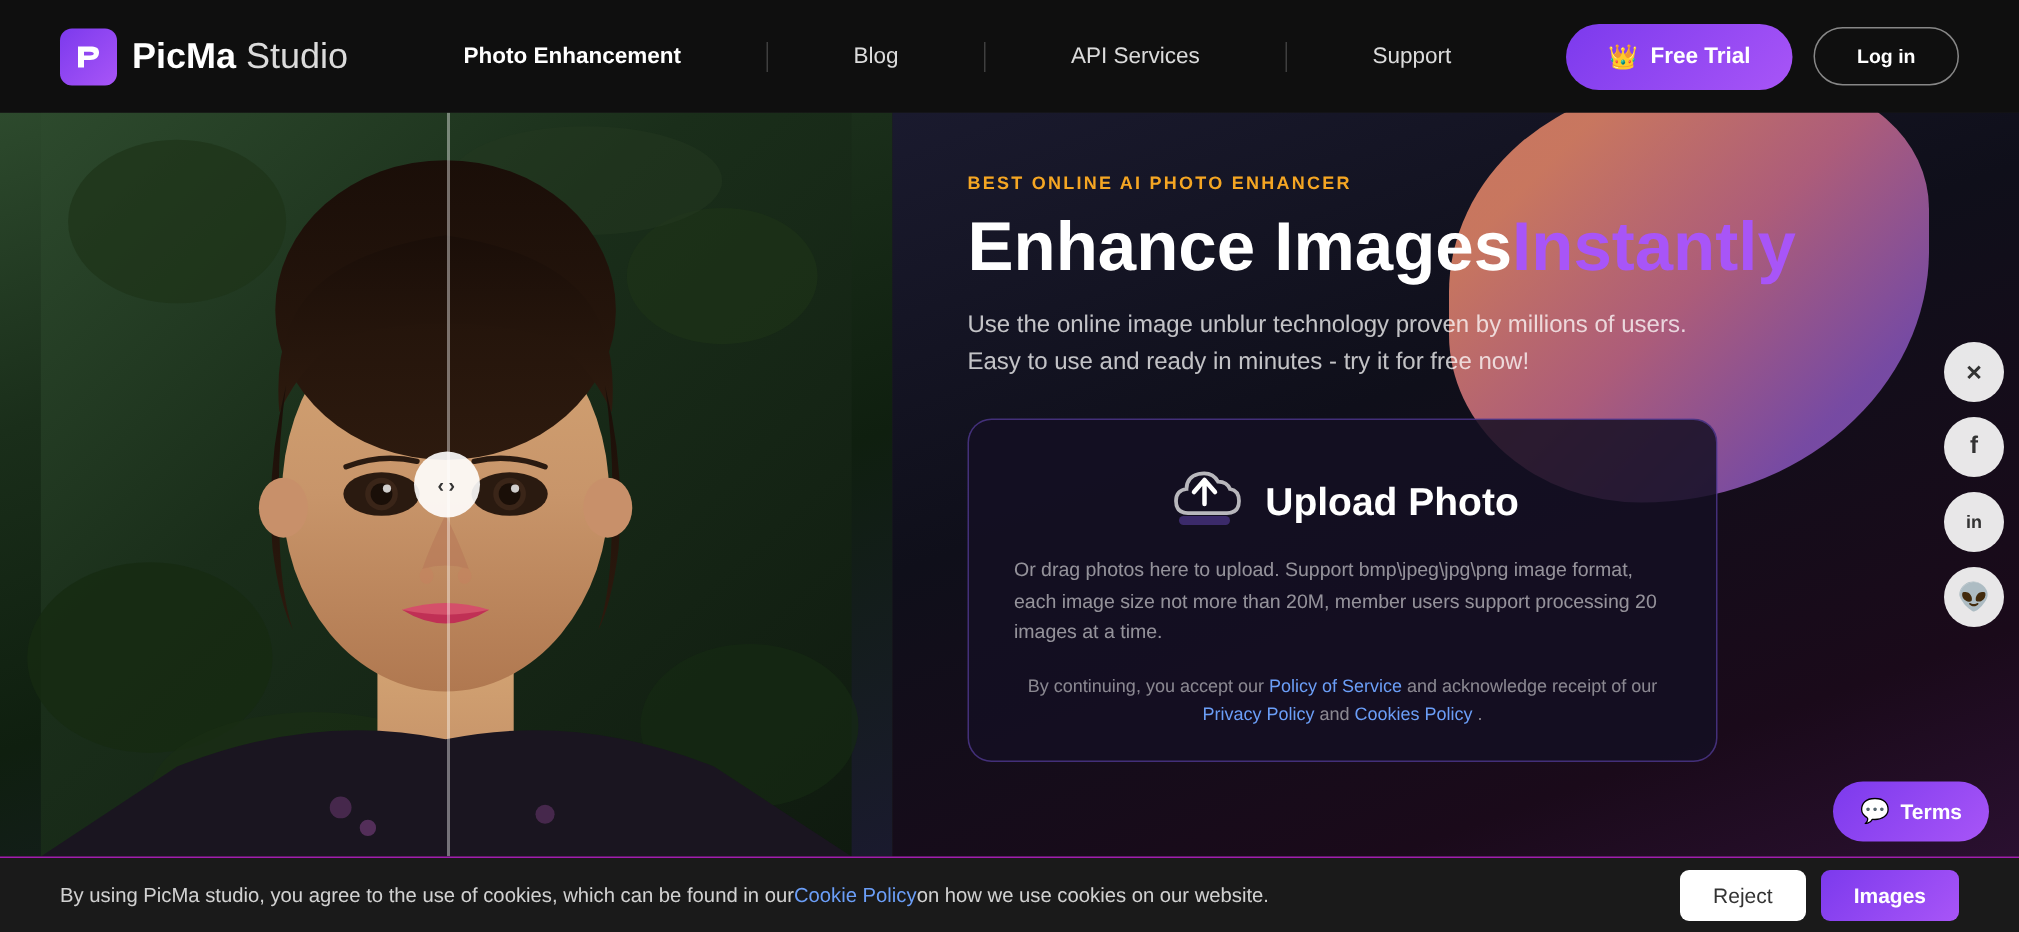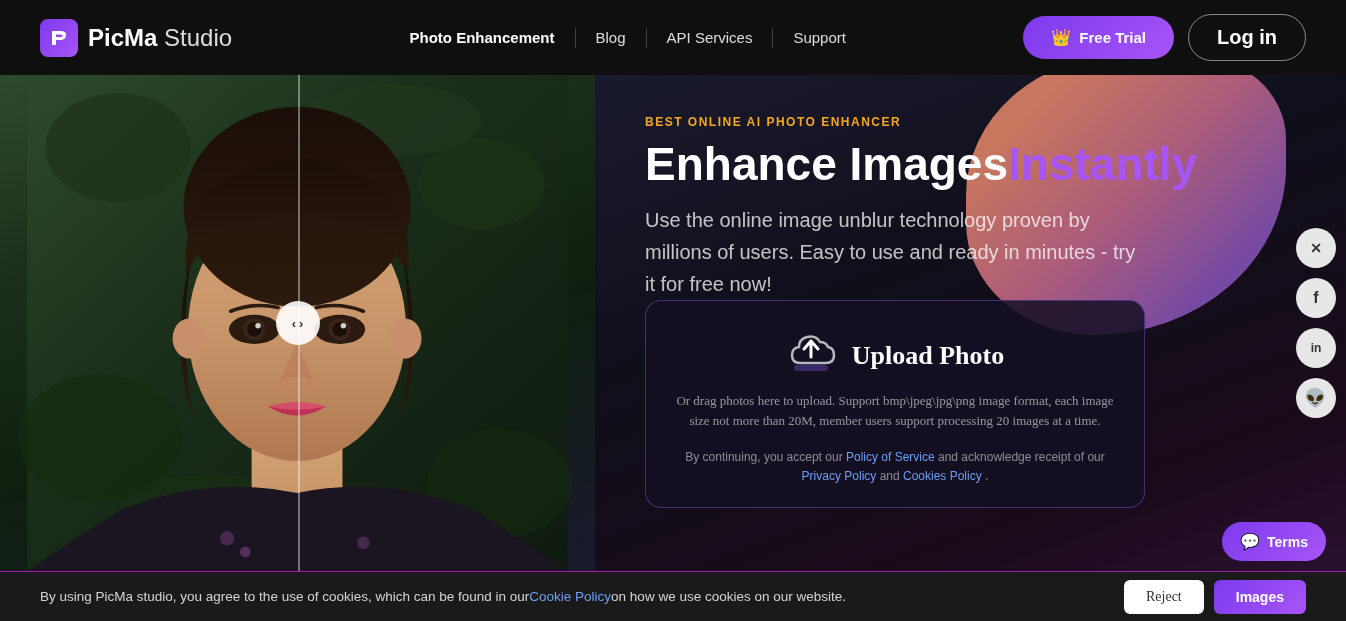--- a/index.html
+++ b/index.html
@@ -14,37 +14,37 @@
     }
     .logo-area { display: flex; align-items: center; gap: 10px; }
     .logo-icon {
       width: 38px; height: 38px; background: linear-gradient(135deg, #7c3aed, #a855f7);
       border-radius: 8px; display: flex; align-items: center; justify-content: center;
       color: white; font-size: 20px; font-weight: bold;
     }
     .logo-text { font-size: 24px; color: white; font-weight: 400; }
     .logo-text strong { font-weight: 800; }
     .logo-text span { font-weight: 300; opacity: 0.85; }
-    .nav-links { display: flex; align-items: center; gap: 20px; }
+    .nav-links { display: flex; align-items: center; gap: 57px; }
     .nav-link {
       color: rgba(255,255,255,0.85); text-decoration: none; font-size: 15px;
       cursor: pointer; transition: color 0.2s;
     }
     .nav-link.active { color: white; font-weight: 700; }
     .nav-divider { width: 1px; height: 20px; background: rgba(255,255,255,0.2); }
     .nav-actions { display: flex; align-items: center; gap: 14px; }
     .btn-free-trial {
       background: linear-gradient(135deg, #7c3aed, #a855f7);
       color: white; border: none; padding: 12px 28px; border-radius: 30px;
       font-size: 15px; font-weight: 600; cursor: pointer; display: flex; align-items: center; gap: 8px;
     }
     .btn-free-trial .crown { font-size: 16px; }
     .btn-login {
       background: transparent; color: white; border: 1.5px solid rgba(255,255,255,0.5);
-      padding: 11px 28px; border-radius: 30px; font-size: 20px; font-weight: 600; cursor: pointer;
+      padding: 11px 28px; border-radius: 30px; font-size: 13px; font-weight: 600; cursor: pointer;
     }
 
     
     .main-area {
       position: absolute; top: 75px; left: 0; right: 0; bottom: 50px;
       display: flex;
     }
 
     
     .photo-side {
@@ -91,39 +91,39 @@
     .subtitle-text {
       font-size: 12px; font-weight: 700; color: #f5a623; letter-spacing: 1.5px;
       text-transform: uppercase; margin-bottom: 10px;
     }
     .headline {
       font-size: 46px; font-weight: 800; line-height: 1.1; margin-bottom: 14px;
     }
     .headline-white { color: white; }
     .headline-purple { color: #a855f7; }
     .description {
-      font-size: 20px; color: rgba(255,255,255,0.75); line-height: 1.6; max-width: 500px; 
+      font-size: 16px; color: rgba(255,255,255,0.75); line-height: 1.6; max-width: 500px; margin-bottom: 24px;
     }
 
     
     .upload-card {
       background: rgba(20, 15, 35, 0.85);
       border: 1.5px solid rgba(100, 70, 180, 0.6);
       border-radius: 16px; padding: 28px 30px 20px 30px;
       max-width: 500px;
     }
     .upload-top {
       display: flex; align-items: center; justify-content: center; flex-direction: column;
-      gap: 8px; margin-bottom: 16px; font-family: Liberation Serif, serif;
+      gap: 8px; margin-bottom: 16px;
     }
     .upload-icon-area { display: flex; align-items: center; gap: 16px; }
     .cloud-upload-icon { font-size: 42px; color: rgba(255,255,255,0.8); }
     .upload-title { font-size: 26px; font-weight: 700; color: white; }
     .upload-description {
-      text-align: center; font-size: 13px; color: rgba(255,255,255,0.55); line-height: 1.6;
+      font-size: 13px; color: rgba(255,255,255,0.55); line-height: 1.6;
     }
     .terms-text {
       font-size: 12px; color: rgba(255,255,255,0.5); text-align: center; margin-top: 14px; line-height: 1.6;
     }
     .terms-link { color: #6b9ef7; text-decoration: none; }
 
     
     .social-sidebar {
       position: absolute; right: 10px; top: 50%; transform: translateY(-50%);
       display: flex; flex-direction: column; gap: 10px; z-index: 20;
@@ -139,21 +139,21 @@
     
     .cookie-banner {
       position: absolute; bottom: 0; left: 0; right: 0; height: 50px;
       background: #1a1a1a; border-top: 1px solid #a21caf;
       display: flex; align-items: center; padding: 0 40px; gap: 10px; z-index: 200;
     }
     .cookie-text { font-size: 13.5px; color: rgba(255,255,255,0.8); flex: 1; }
     .cookie-link { color: #6b9ef7; text-decoration: none; }
     .btn-reject {
       background: white; color: #333; border: none; padding: 9px 22px;
-      border-radius: 6px; font-size: 14px; font-weight: 500; cursor: pointer; font-family: Liberation Serif, serif;
+      border-radius: 6px; font-size: 14px; font-weight: 500; cursor: pointer;
     }
     .btn-accept {
       background: linear-gradient(135deg, #7c3aed, #a855f7);
       color: white; border: none; padding: 9px 22px;
       border-radius: 6px; font-size: 14px; font-weight: 600; cursor: pointer;
     }
 
     
     .help-btn {
       position: absolute; bottom: 60px; right: 20px;

